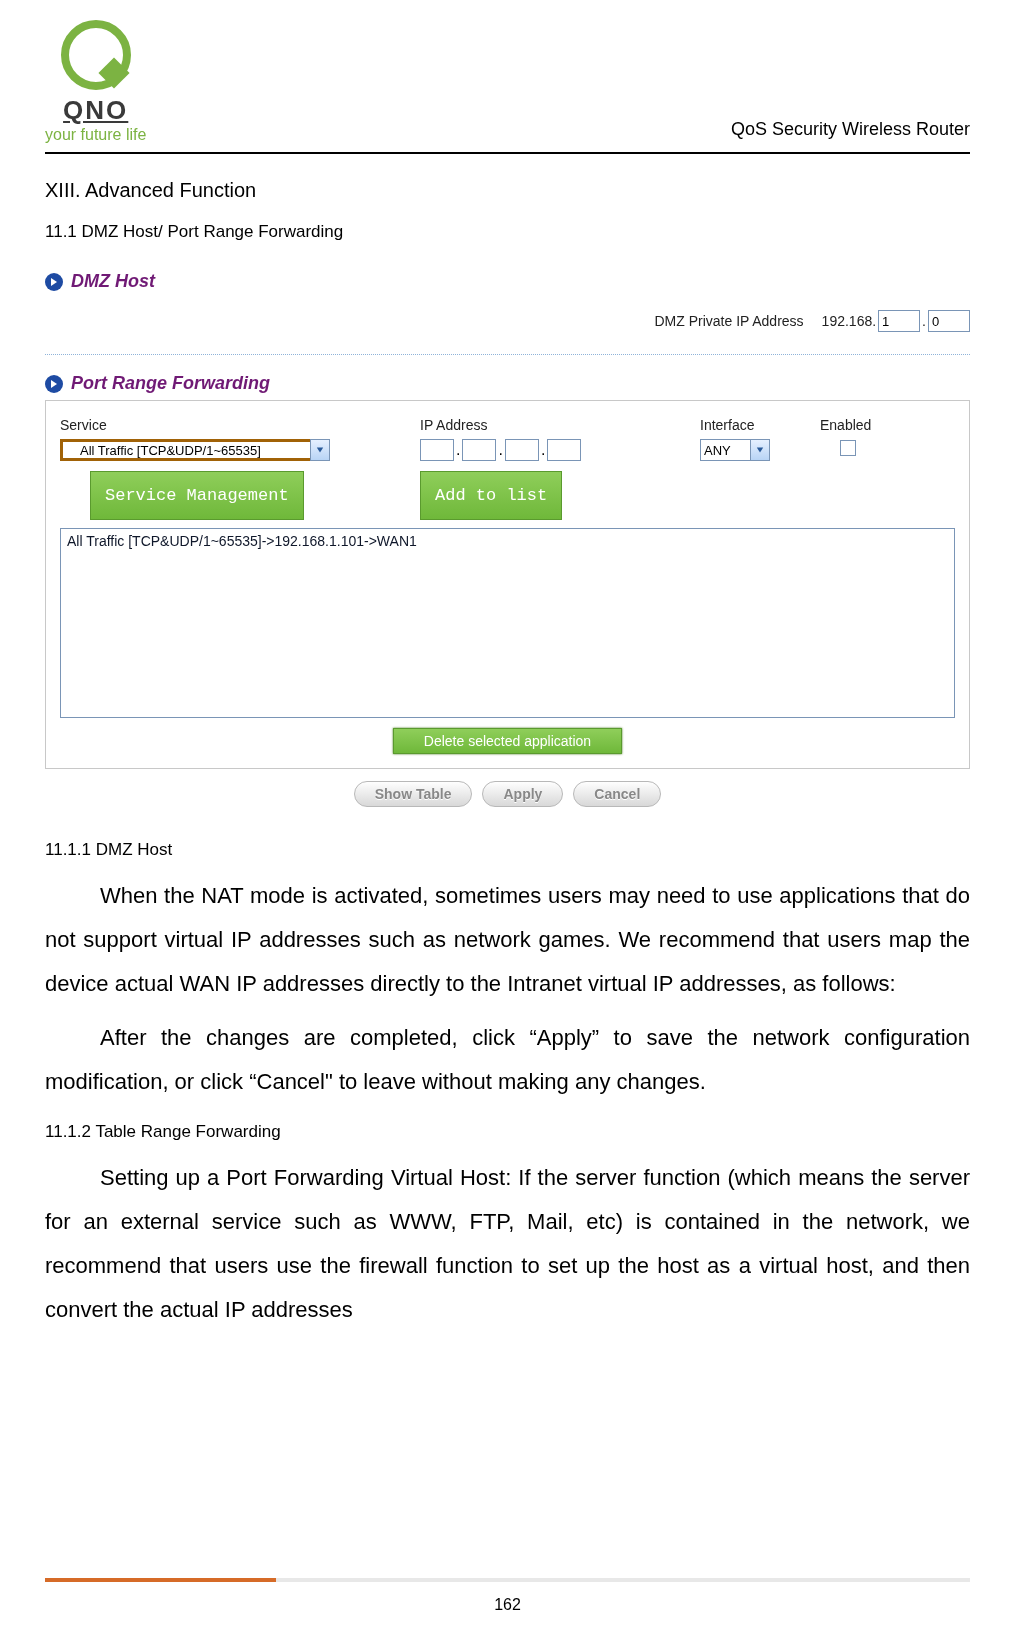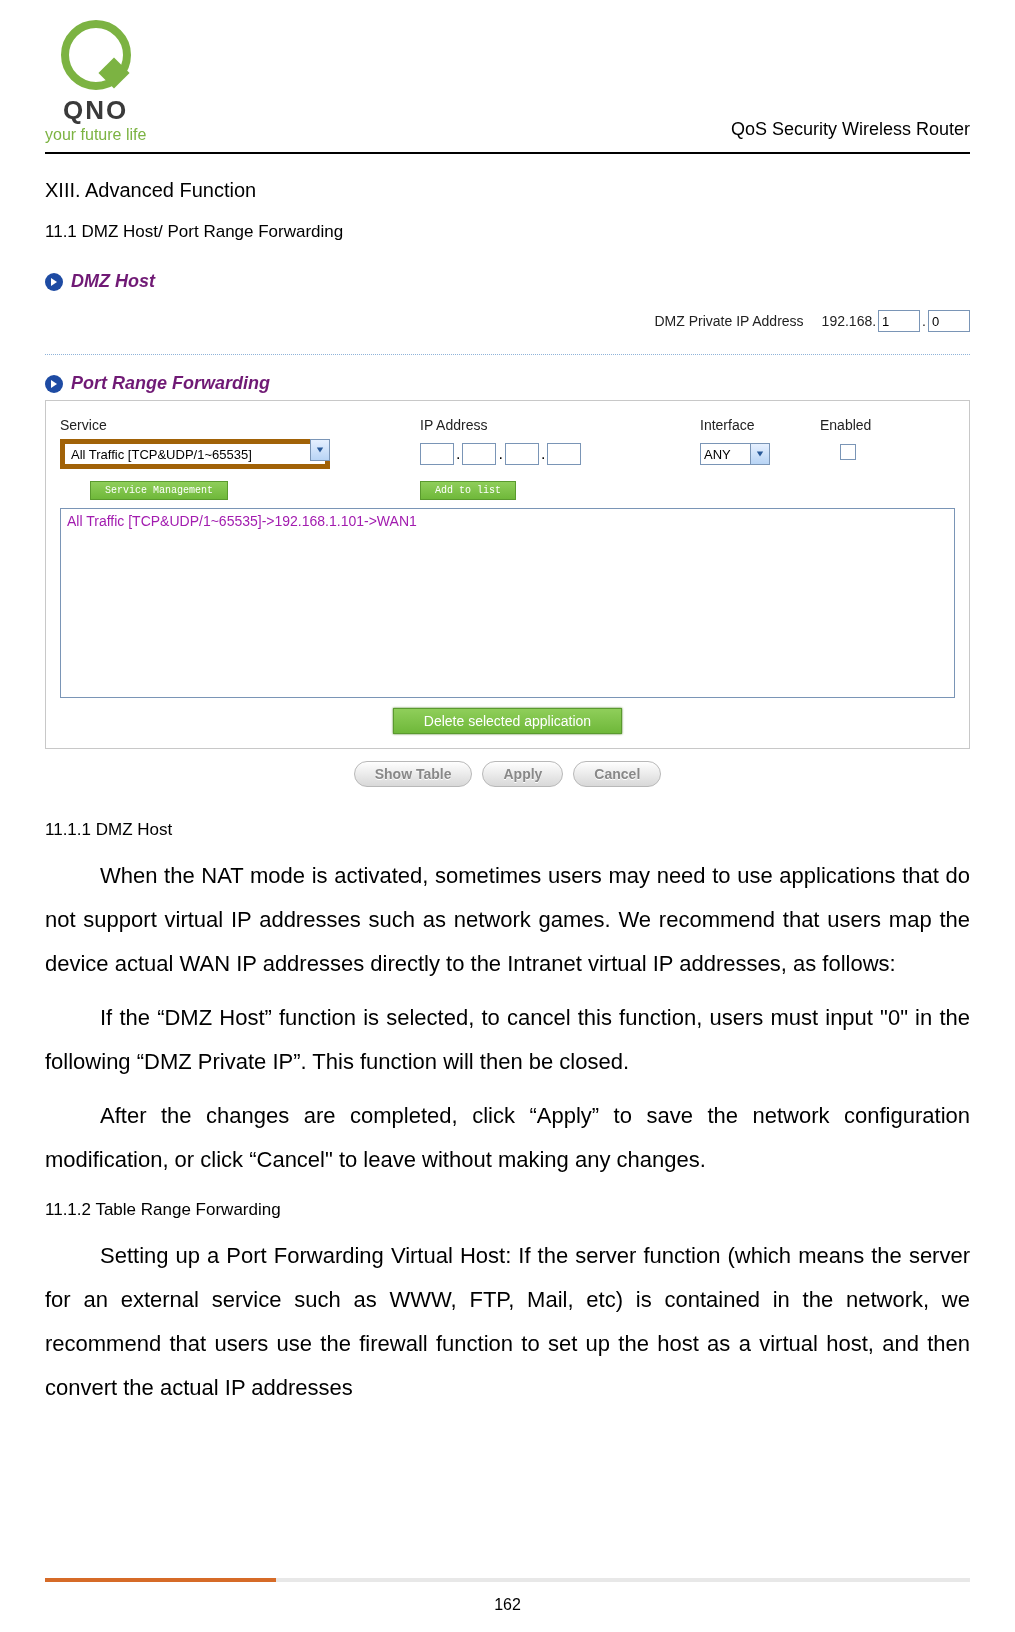--- a/index.html
+++ b/index.html
@@ -44,20 +44,21 @@
     width: 22px;
     height: 22px;
     background: #7cb342;
     transform: rotate(45deg);
   }
   .logo-text {
     font-size: 26px;
     font-weight: bold;
     letter-spacing: 2px;
     color: #3a3a3a;
+    text-decoration: underline;
   }
   .logo-tag {
     font-size: 16px;
     color: #7cb342;
   }
   .header-right {
     font-size: 18px;
     padding-bottom: 4px;
   }
   .content { padding-top: 25px; }
@@ -134,24 +135,24 @@
   .col-ip { width: 280px; }
   .col-if { width: 120px; }
   .col-en { width: 80px; }
   .input-row {
     display: flex;
     align-items: center;
     padding-bottom: 6px;
   }
   .svc-select {
     width: 270px;
-    height: 30px;
-    border: 5px solid #a16207;
+    height: 22px;
+    border: 3px solid #a16207;
     font-size: 13px;
-    padding: 0 6px;
+    padding: 0 17px;
     background: #fff;
   }
   .select-wrap {
     position: relative;
     display: inline-block;
   }
   .select-btn {
     position: absolute;
     right: 0;
     top: 0;
@@ -167,34 +168,34 @@
   .select-btn svg { width: 8px; height: 8px; fill: #2a5a99; }
   .ip-4 { display: flex; align-items: center; gap: 2px; }
   .ip-4 input { width: 34px; height: 22px; border: 1px solid #7a95b6; background: #fff; padding: 0 2px; font-size: 13px; }
   .if-select { width: 70px; height: 22px; border: 1px solid #7a95b6; font-size: 13px; padding: 0 3px; background: #fff; }
   .chk { width: 16px; height: 16px; border: 1px solid #7a95b6; background: #fff; display: inline-block; }
   .green-btn {
     background: linear-gradient(#8fce5a,#6fb83a);
     border: 1px solid #5a9a2e;
     color: #fff;
     font-family: 'Courier New', monospace;
-    font-size: 10px;
-    padding: 3px 14px;
+    font-size: 17px;
+    padding: 14px 14px;
     cursor: pointer;
   }
   .btn-row { display: flex; align-items: center; padding: 4px 0 8px 0; }
   .btn-row .col-service { padding-left: 30px; }
   .btn-row .col-ip { padding-left: 0; }
   .listbox {
     width: 100%;
     height: 190px;
     border: 1px solid #7a95b6;
     padding: 4px 6px;
     font-size: 14px;
-    color: #a21caf;
+    color: #0f172a;
     background: #fff;
     overflow: auto;
   }
   .delete-row {
     display: flex;
     justify-content: center;
     padding: 10px 0 4px 0;
   }
   .delete-btn {
     background: linear-gradient(#8fce5a,#6fb83a);
@@ -367,21 +368,20 @@
       <div class="action-row">
         <button class="pill-btn">Show Table</button>
         <button class="pill-btn">Apply</button>
         <button class="pill-btn">Cancel</button>
       </div>
     </div>
 
     <div class="body-text">
       <h4>11.1.1 DMZ Host</h4>
       <p>When the NAT mode is activated, sometimes users may need to use applications that do not support virtual IP addresses such as network games. We recommend that users map the device actual WAN IP addresses directly to the Intranet virtual IP addresses, as follows:</p>
-      <p>If the “DMZ Host” function is selected, to cancel this function, users must input "0" in the following “DMZ Private IP”. This function will then be closed.</p>
       <p>After the changes are completed, click “Apply” to save the network configuration modification, or click “Cancel" to leave without making any changes.</p>
       <h4>11.1.2 Table Range Forwarding</h4>
       <p>Setting up a Port Forwarding Virtual Host: If the server function (which means the server for an external service such as WWW, FTP, Mail, etc) is contained in the network, we recommend that users use the firewall function to set up the host as a virtual host, and then convert the actual IP addresses</p>
     </div>
   </div>
 
   <div class="footer-rule"></div>
   <div class="page-number">162</div>
 </div>
 

